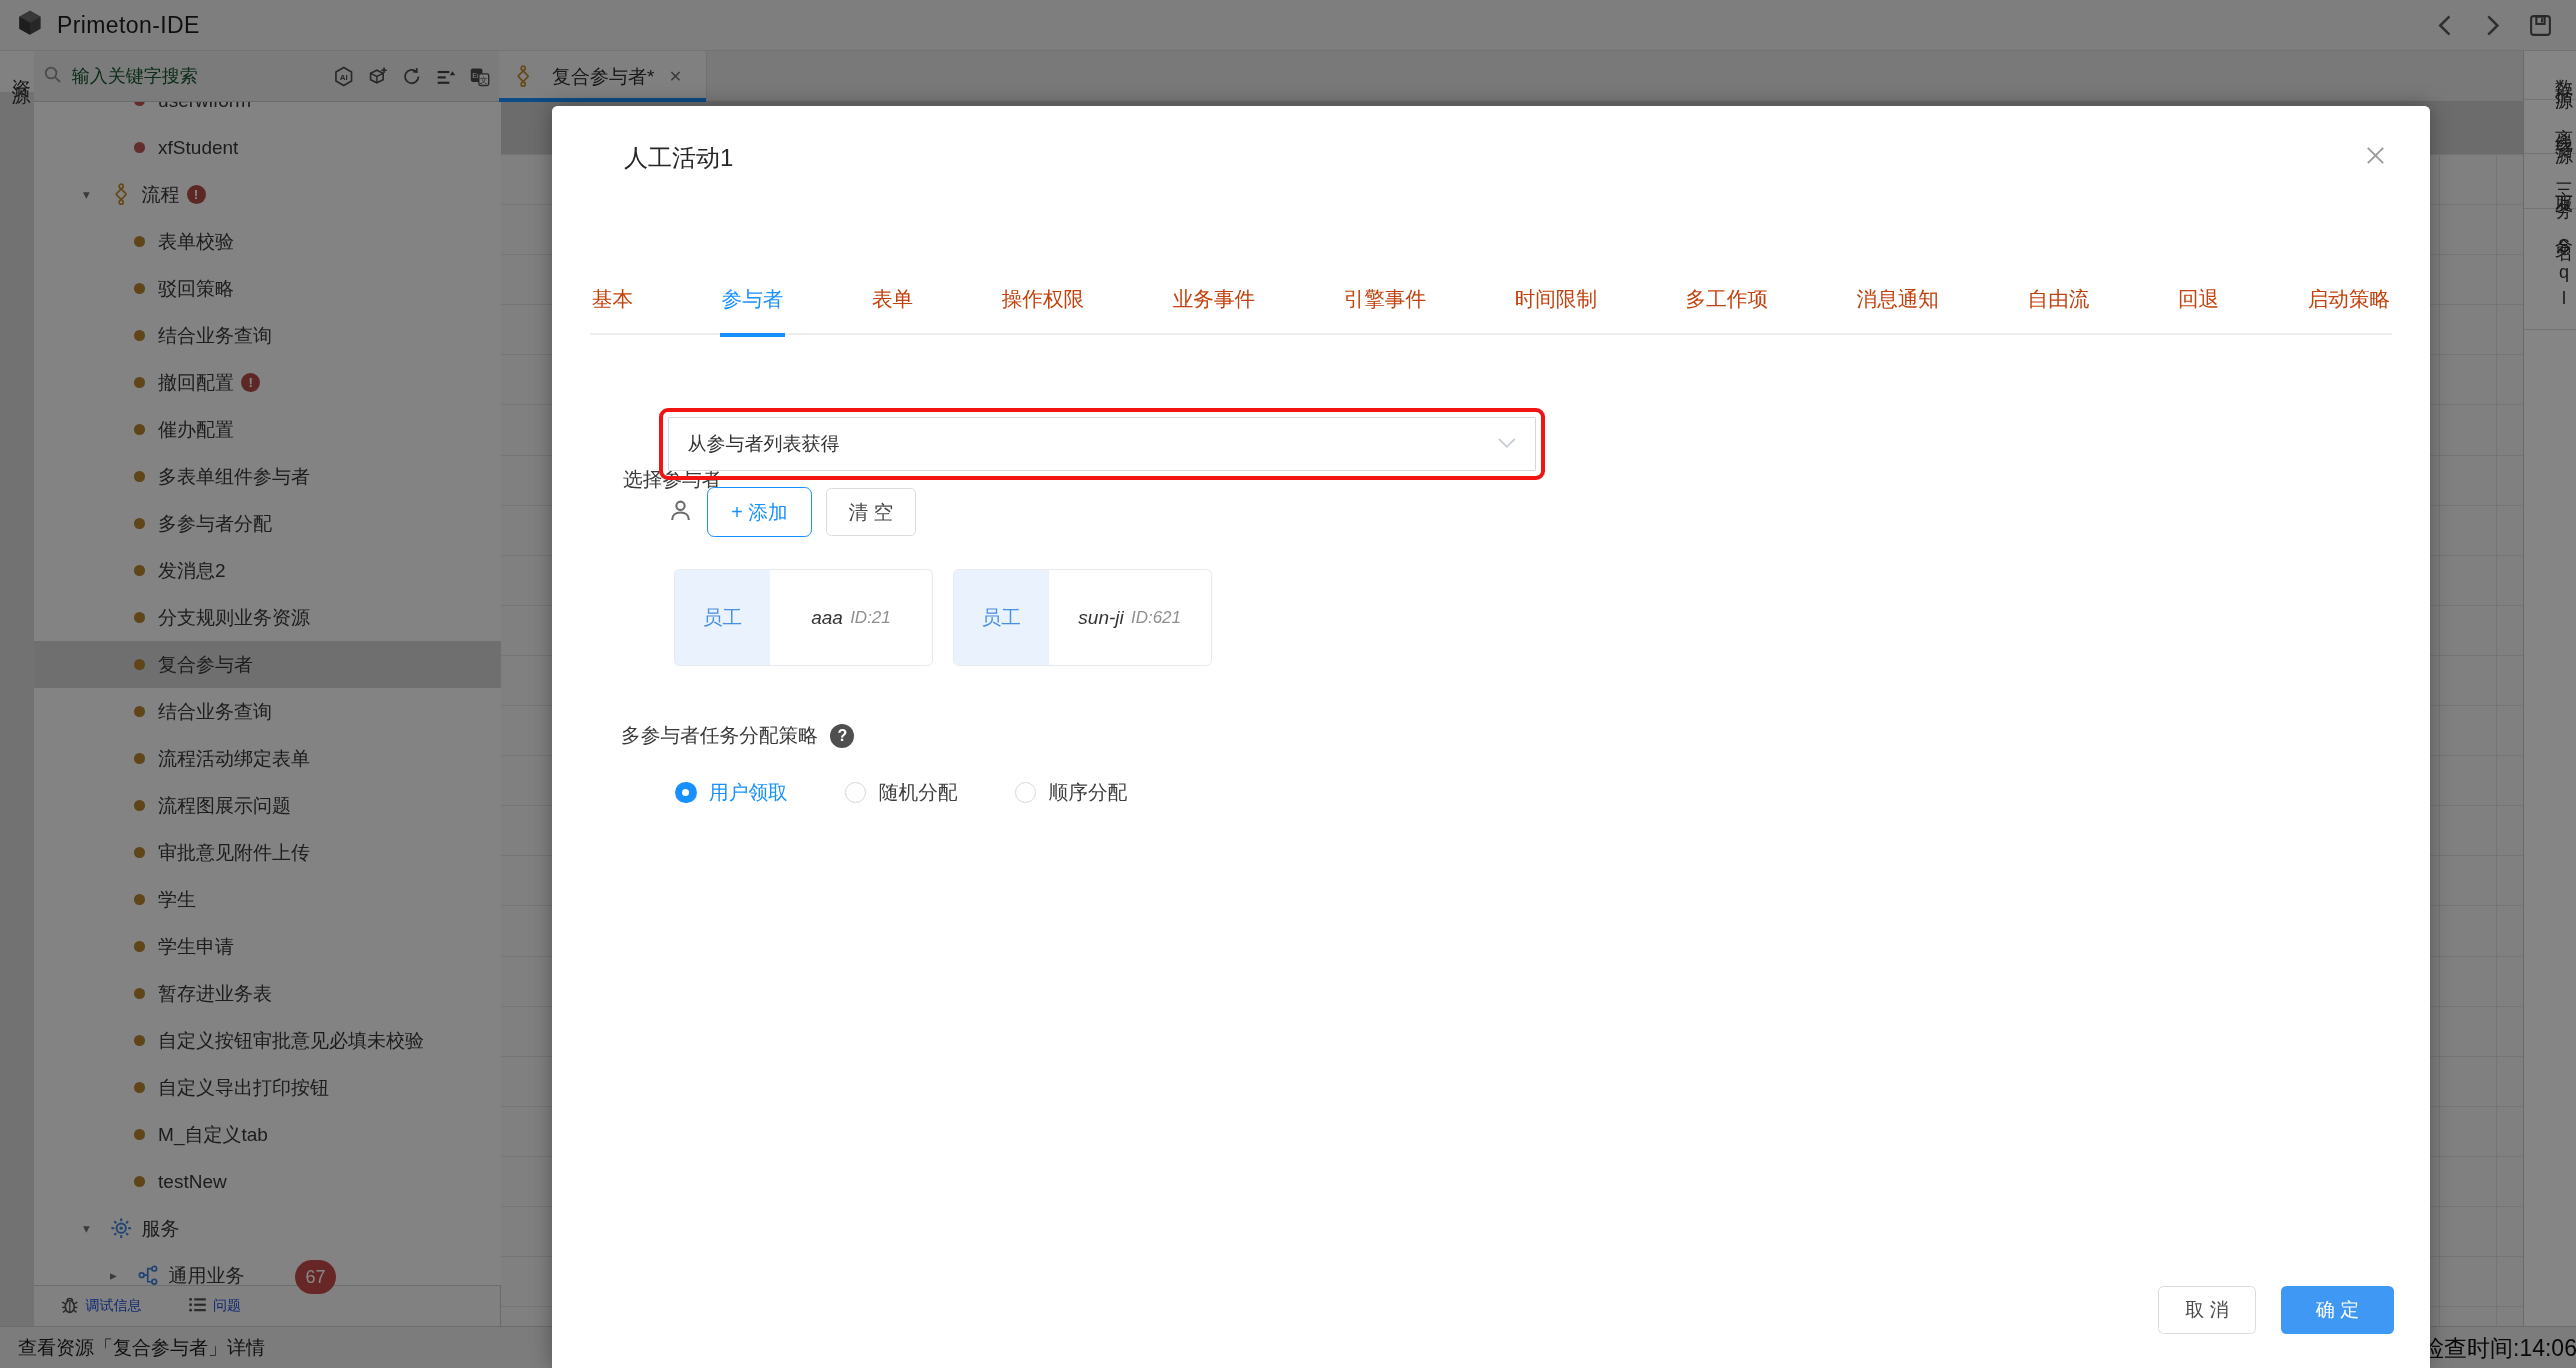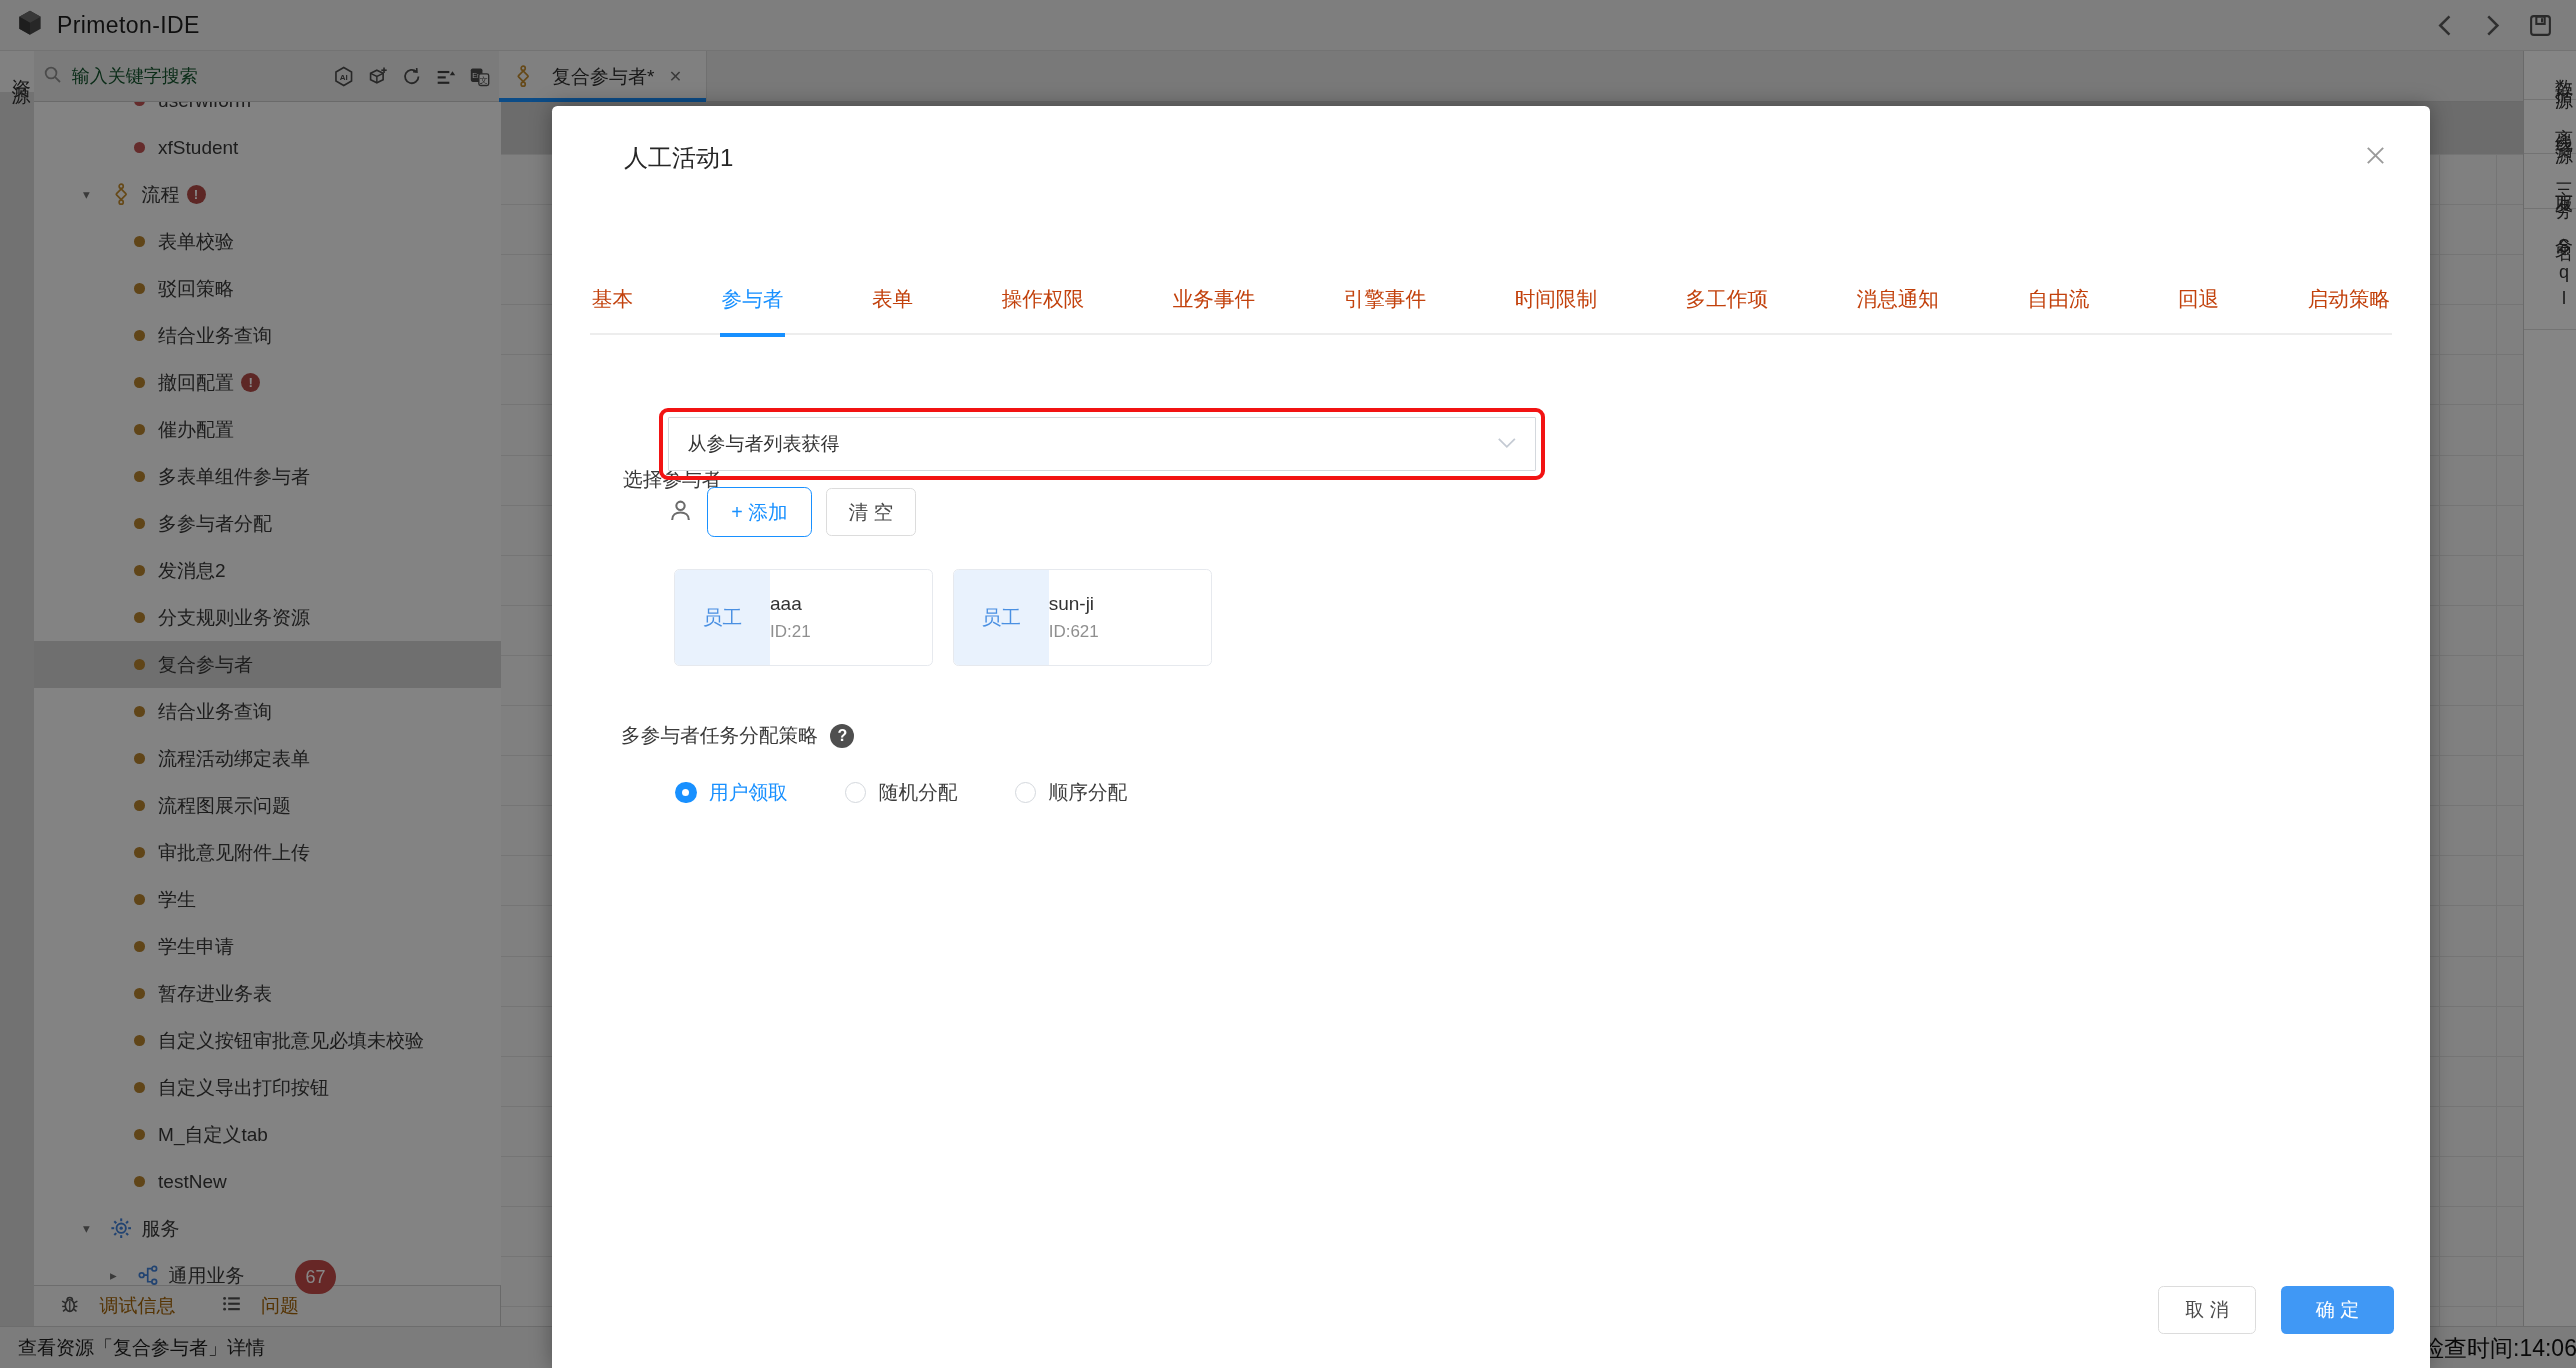--- a/index.html
+++ b/index.html
@@ -43,21 +43,21 @@
   .dot{width:10.7px;height:10.7px;border-radius:50%;margin-right:13.4px;flex:0 0 auto;}
   .dot.red{background:#bf5353;}
   .dot.gold{background:#b5822f;}
   .ticn{margin-right:9px;flex:0 0 auto;display:flex;}
   .err{margin-left:7.2px;width:19px;height:19px;border-radius:50%;background:#b04a47;color:#fff;font-size:13.4px;font-weight:bold;display:flex;align-items:center;justify-content:center;flex:0 0 auto;}
   .scroll-thumb{position:absolute;right:1.8px;top:475px;width:9px;height:434px;border-radius:4.5px;background:#b9b9b9;}
   .count-badge{position:absolute;left:295px;top:1260px;min-width:41px;height:34px;border-radius:17px;background:#c34a48;color:#fff;font-size:18px;display:flex;align-items:center;justify-content:center;z-index:10;padding:0 5.4px;}
 
   
   .sb-footer{position:absolute;left:34px;top:1285px;width:467px;height:41px;background:#f3f3f3;border-top:0.9px solid #cfcfcf;border-right:0.9px solid #c6c6c6;display:flex;align-items:center;gap:45px;padding-left:25px;}
-  .sbf-item{display:flex;align-items:center;gap:19px;font-size:19px;color:#a16207;}
+  .sbf-item{display:flex;align-items:center;gap:5px;font-size:14px;color:#1d4ed8;}
 
   
   .editor{position:absolute;left:501px;top:102px;width:2022px;height:1224px;background:#f2f2f2;overflow:hidden;}
   .ed-head{position:absolute;left:0;top:0;width:100%;height:52px;background:#cdcdcd;}
   .hline{position:absolute;left:0;width:100%;height:0.9px;background:#dedede;}
   .vline{position:absolute;top:52px;bottom:0;width:0.9px;background:#dedede;}
 
   
   .right-rail{position:absolute;left:2523px;top:51px;width:53px;height:1275px;background:#fbfbfb;border-left:0.9px solid #c9c9c9;}
   .rr-tab{writing-mode:vertical-rl;text-orientation:upright;font-size:18px;color:#2f2f2f;letter-spacing:6.3px;padding:14.3px 0;margin:0 auto;display:block;text-align:center;width:100%;border-bottom:0.9px solid #d9d9d9;}
@@ -78,21 +78,21 @@
   .m-label{position:absolute;left:71px;font-size:19.7px;color:#3a3a3a;}
   .red-wrap{position:absolute;left:107px;top:302px;width:886px;height:72px;border:4.5px solid #f21313;border-radius:9px;}
   .m-select{position:absolute;inset:5.4px;background:#fff;border:1.8px solid #d4d8dd;border-radius:1px;display:flex;align-items:center;padding:0 18px;}
   .m-select .val{font-size:19px;color:#333;flex:1;}
   .add-row{position:absolute;left:116px;top:381px;display:flex;align-items:center;gap:14.3px;}
   .btn-add{height:50px;padding:0 23px;border:1.8px solid #1890ff;border-radius:7.2px;color:#1890ff;font-size:19.7px;background:#fff;display:flex;align-items:center;}
   .btn-clear{height:48px;padding:0 21.5px;border:1.8px solid #dcdcdc;border-radius:5.4px;color:#4a4a4a;font-size:19.7px;background:#fff;display:flex;align-items:center;}
   .cards{position:absolute;left:122px;top:463px;display:flex;gap:19.7px;}
   .pcard{width:259px;height:97px;border:1.8px solid #e6e9ee;border-radius:5.4px;background:#fff;display:flex;overflow:hidden;}
   .pcard .tag{width:95px;background:#e9f2fd;color:#4a90e2;font-size:19.7px;display:flex;align-items:center;justify-content:center;}
-  .pcard .info{flex:1;display:flex;flex-direction:column;align-items:flex-start;justify-content:center;gap:7.2px;}
+  .pcard .info{flex:1;display:flex;align-items:center;justify-content:center;gap:7.2px;font-style:italic;}
   .pcard .nm{font-size:19px;color:#333;}
   .pcard .id{font-size:17px;color:#8f8f8f;}
   .strategy-row{position:absolute;left:69px;top:616px;display:flex;align-items:center;gap:12.5px;}
   .radios{position:absolute;left:123px;top:673px;display:flex;align-items:center;gap:57px;}
   .radio-item{display:flex;align-items:center;gap:12.5px;font-size:19.7px;color:#3d3d3d;}
   .radio-item.sel{color:#1890ff;}
   .rdot{width:21.5px;height:21.5px;border-radius:50%;border:1.8px solid #d4d8dd;background:#fff;flex:0 0 auto;}
   .radio-item.sel .rdot{border:none;background:#1890ff;position:relative;}
   .radio-item.sel .rdot::after{content:"";position:absolute;left:7.2px;top:7.2px;width:7.2px;height:7.2px;border-radius:50%;background:#fff;}
   .m-footer{position:absolute;right:36px;bottom:34px;display:flex;gap:25px;}

